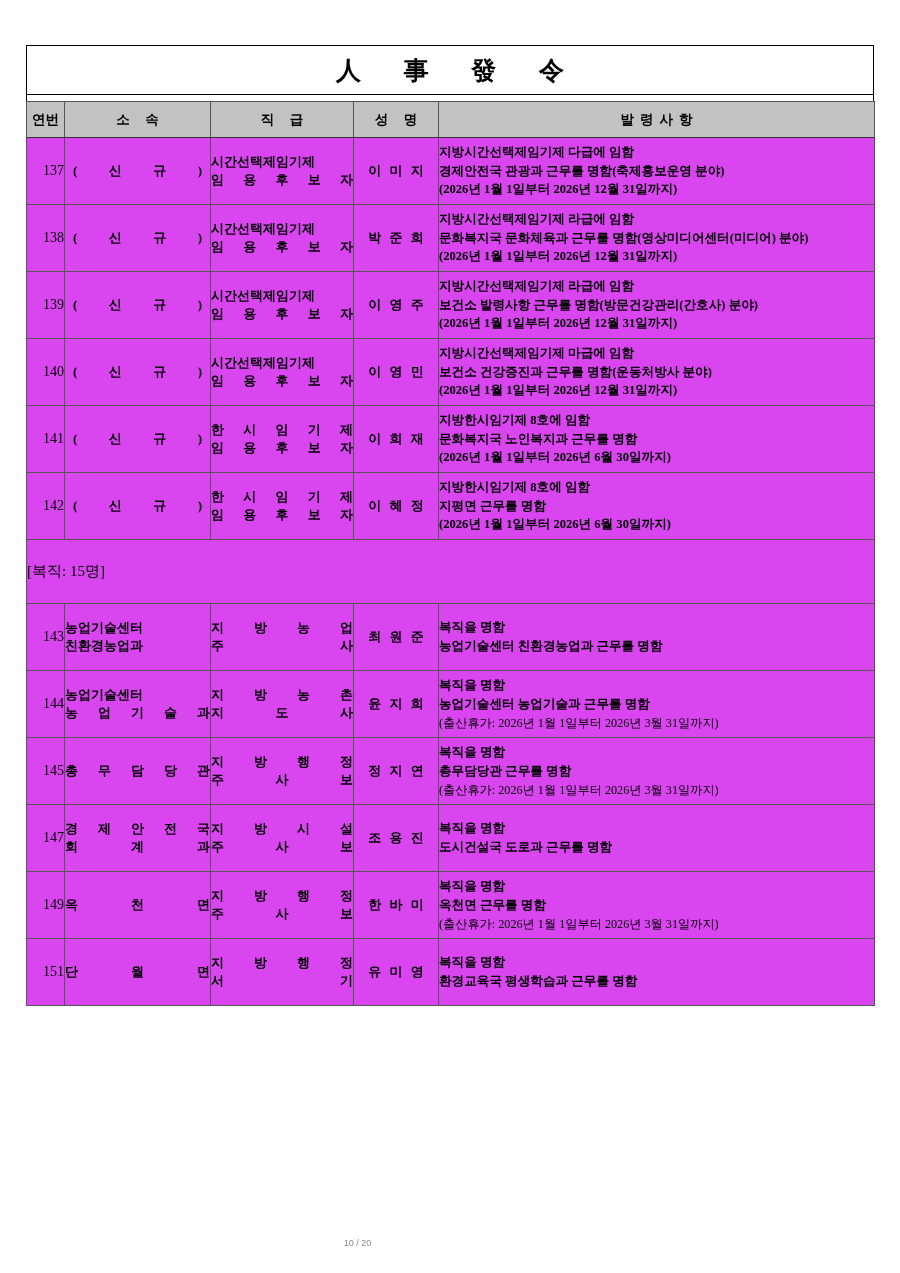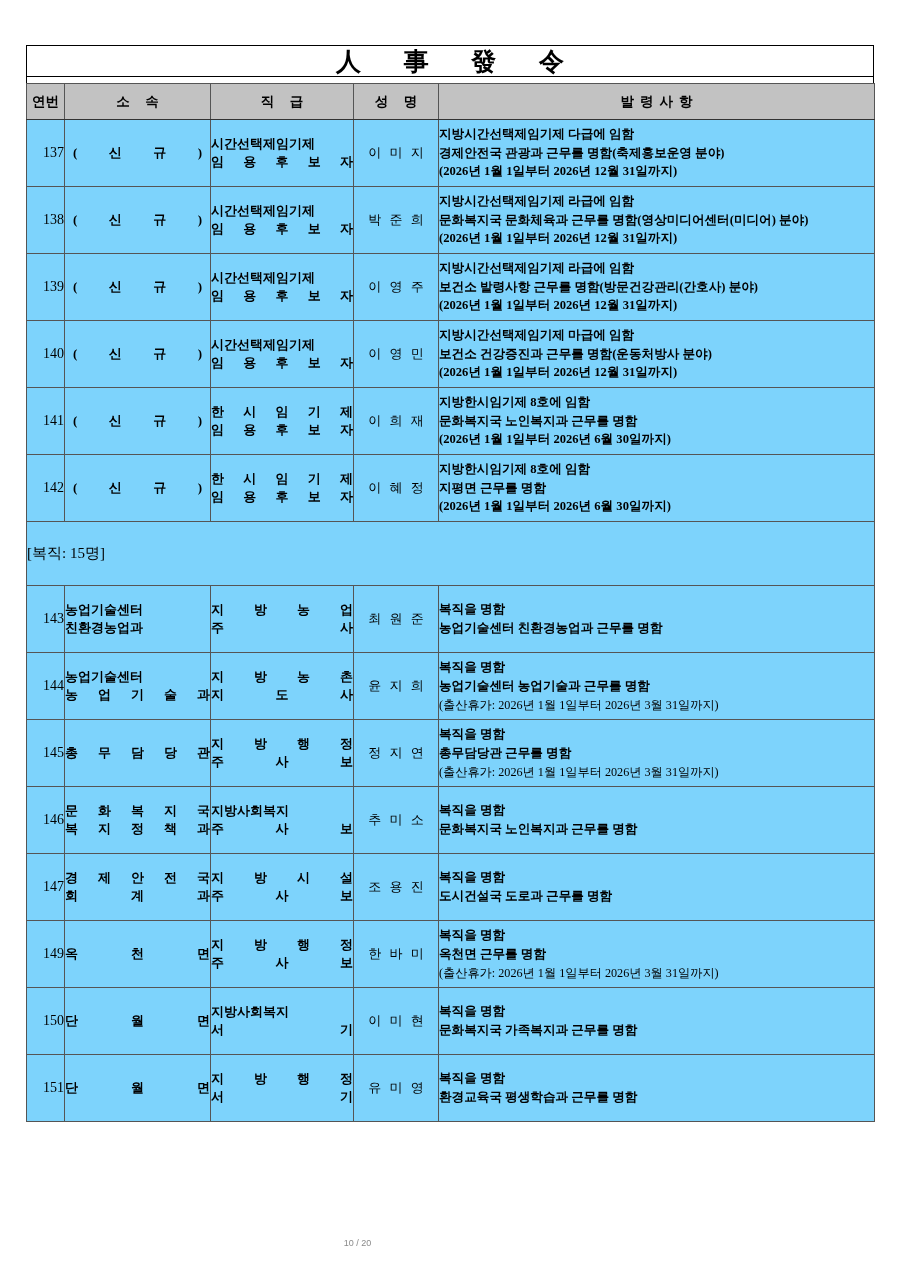--- a/index.html
+++ b/index.html
@@ -25,21 +25,21 @@
   .doc-wrap {
     position: absolute;
     left: 26px;
     top: 45px;
     width: 848px;
   }
 
   
   .title-box {
     border: 1.6px solid #000;
-    height: 32px;
+    height: 50px;
     box-sizing: border-box;
     display: flex;
     align-items: center;
     justify-content: center;
     background: #fff;
   }
   .title-text {
     font-size: 25px;
     font-weight: bold;
     letter-spacing: 17px;
@@ -53,21 +53,21 @@
     border-right: 1.6px solid #000;
     box-sizing: border-box;
     background: #fff;
   }
 
   
   table.main {
     border-collapse: collapse;
     width: 848px;
     table-layout: fixed;
-    background: #7dd3fc;
+    background: #d946ef;
   }
   table.main td, table.main th {
     border: 1px solid #555;
     box-sizing: border-box;
     padding: 0;
     vertical-align: middle;
   }
   table.main {
     border-top: 1.6px solid #000;
     border-left: 1.6px solid #000;
@@ -99,21 +99,21 @@
   }
   td.org, td.rank {
     text-align: center;
     font-size: 13px;
     font-weight: bold;
     padding: 0 8px;
   }
   td.name {
     text-align: center;
     font-size: 13px;
-    font-weight: normal;
+    font-weight: bold;
     letter-spacing: 2.5px;
     text-indent: 2.5px;
   }
   td.detail {
     text-align: left;
     font-size: 12.6px;
     font-weight: bold;
     padding: 0 6px 0 12px;
     line-height: 1.48;
   }
@@ -346,36 +346,20 @@
             <span class="jline">주     사     보</span>
           </td>
           <td class="name">정 지 연</td>
           <td class="detail">
             <div>복직을 명함</div>
             <div>총무담당관 근무를 명함</div>
             <div class="sub">(출산휴가: 2026년 1월 1일부터 2026년 3월 31일까지)</div>
           </td>
         </tr>
 
-        <tr class="datarow">
-          <td class="no">146</td>
-          <td class="org">
-            <span class="jline">문 화 복 지 국</span>
-            <span class="jline">복 지 정 책 과</span>
-          </td>
-          <td class="rank">
-            <span class="jline">지방사회복지</span>
-            <span class="jline">주     사     보</span>
-          </td>
-          <td class="name">추 미 소</td>
-          <td class="detail">
-            <div>복직을 명함</div>
-            <div>문화복지국 노인복지과 근무를 명함</div>
-          </td>
-        </tr>
 
         <tr class="datarow">
           <td class="no">147</td>
           <td class="org">
             <span class="jline">경 제 안 전 국</span>
             <span class="jline">회     계     과</span>
           </td>
           <td class="rank">
             <span class="jline">지 방 시 설</span>
             <span class="jline">주     사     보</span>
@@ -398,35 +382,20 @@
             <span class="jline">주     사     보</span>
           </td>
           <td class="name">한 바 미</td>
           <td class="detail">
             <div>복직을 명함</div>
             <div>옥천면 근무를 명함</div>
             <div class="sub">(출산휴가: 2026년 1월 1일부터 2026년 3월 31일까지)</div>
           </td>
         </tr>
 
-        <tr class="datarow">
-          <td class="no">150</td>
-          <td class="org">
-            <span class="jline-single">단     월     면</span>
-          </td>
-          <td class="rank">
-            <span class="jline">지방사회복지</span>
-            <span class="jline">서              기</span>
-          </td>
-          <td class="name">이 미 현</td>
-          <td class="detail">
-            <div>복직을 명함</div>
-            <div>문화복지국 가족복지과 근무를 명함</div>
-          </td>
-        </tr>
 
         <tr class="datarow">
           <td class="no">151</td>
           <td class="org">
             <span class="jline-single">단     월     면</span>
           </td>
           <td class="rank">
             <span class="jline">지 방 행 정</span>
             <span class="jline">서              기</span>
           </td>

